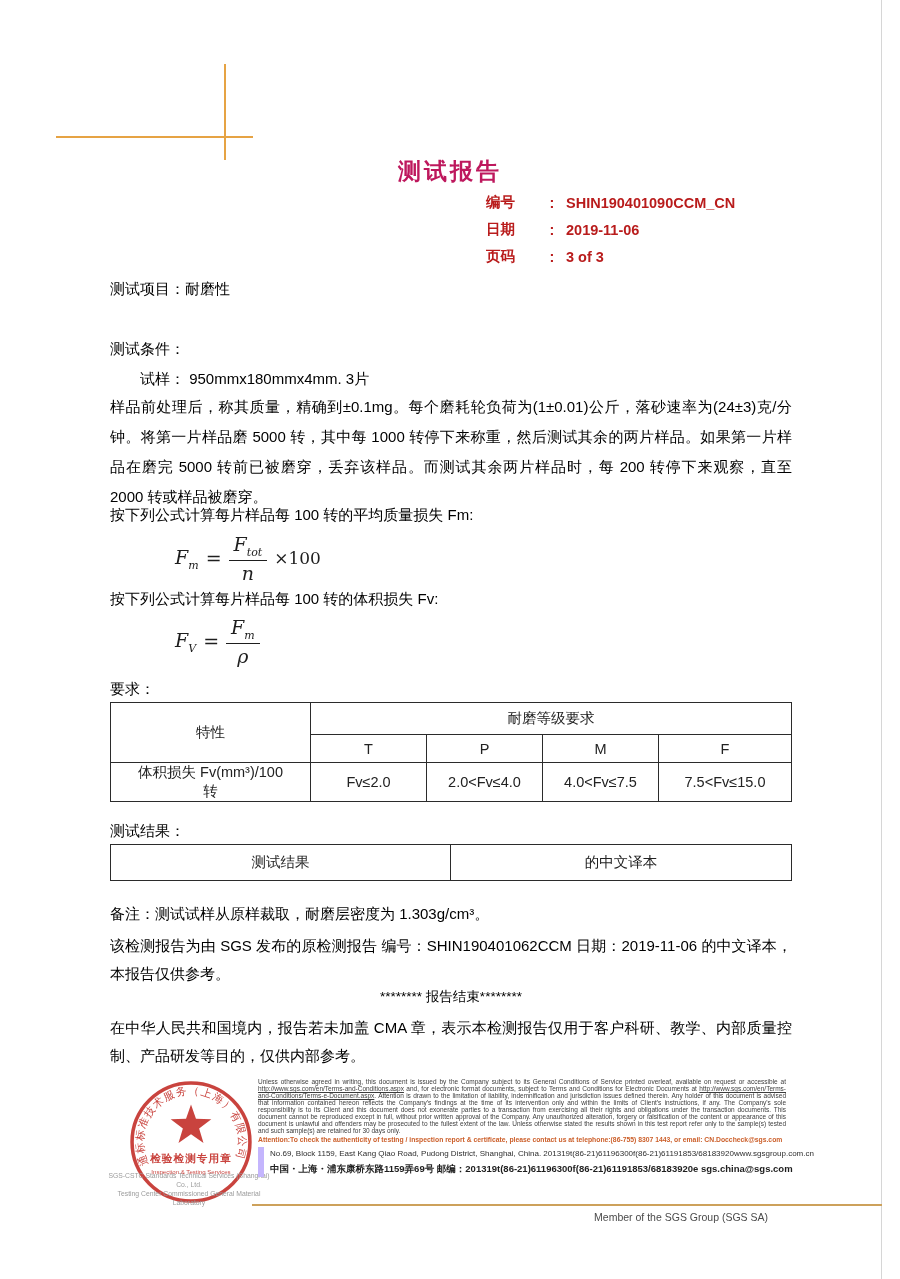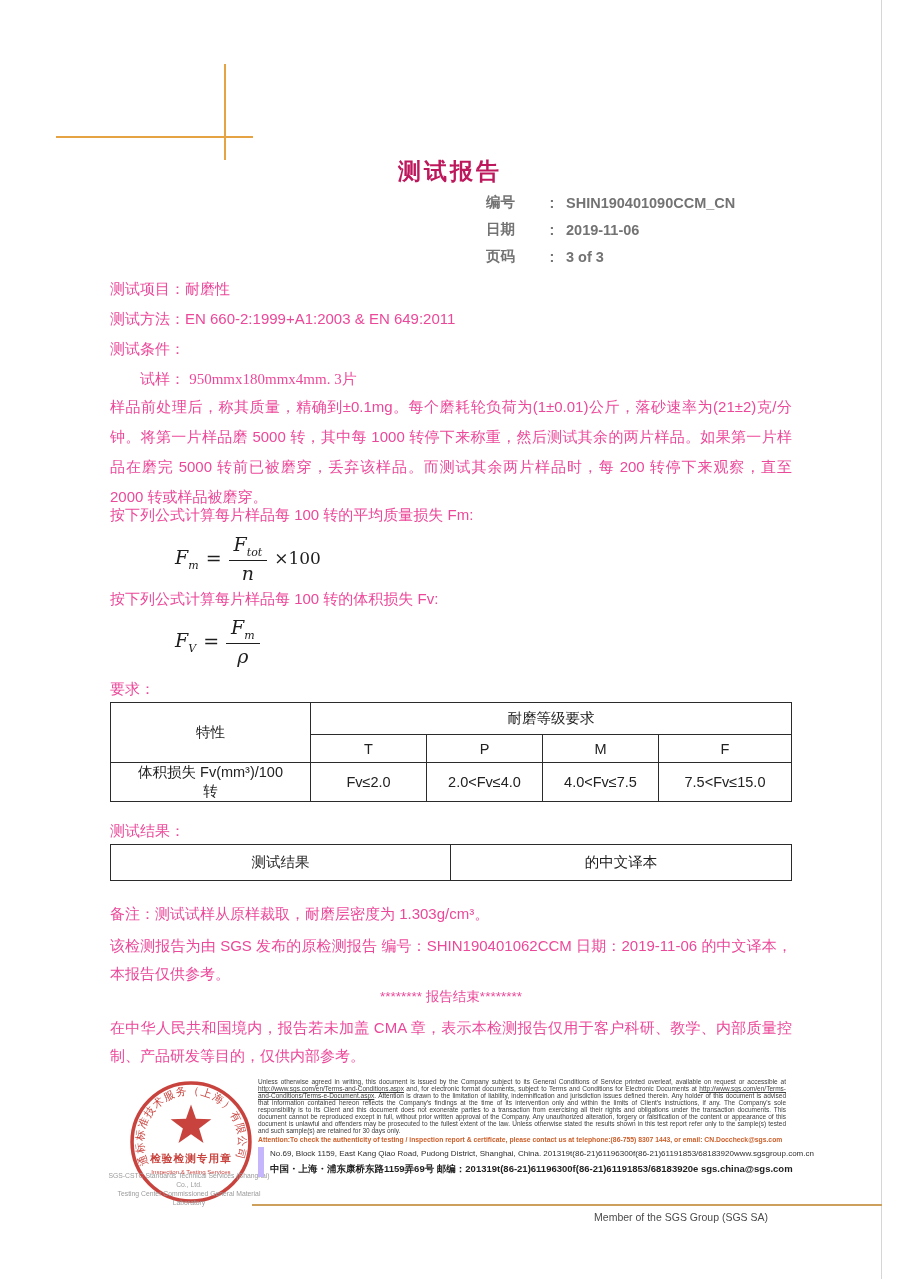--- a/index.html
+++ b/index.html
@@ -11,27 +11,27 @@
   .edge-line { position:absolute; left:881px; top:0; width:1px; height:1279px; background:#d6d6d6; }
 
   
   .logo-hline { position:absolute; left:56px; top:136px; width:197px; height:2px; background:#e6a344; }
   .logo-vline { position:absolute; left:224px; top:64px; width:2px; height:96px; background:#e6a344; }
   .logo-text { position:absolute; left:78px; top:58px; font-size:74px; font-weight:bold; color:#7d7d7d; letter-spacing:-3px; line-height:1; }
 
   .title { position:absolute; left:0; right:0; top:156px; text-align:center; font-size:23px; font-weight:bold; color:#be185d; letter-spacing:3px; }
 
   .meta { position:absolute; left:486px; top:189px; }
-  .meta-row { display:flex; height:27px; align-items:center; font-size:14.5px; font-weight:bold; color:#737373; }
+  .meta-row { display:flex; height:27px; align-items:center; font-size:14.5px; font-weight:bold; color:#b91c1c; }
   .m-label { width:52px; }
   .m-colon { width:28px; text-align:center; }
 
-  .bodyline { position:absolute; left:110px; width:682px; font-size:15px; color:#ec4899; }
+  .bodyline { position:absolute; left:110px; width:682px; font-size:15px; color:#000000; }
   .indent { padding-left:30px; }
-  .serifval { font-family:Liberation Serif, serif; }
+  .serifval { font-family:Liberation Sans, sans-serif; }
   .para { line-height:30px; text-align:justify; }
 
   
   .formula { position:absolute; left:175px; font-family:"DejaVu Serif","Liberation Serif",serif; font-style:italic; font-size:19px; color:#1e1e1e; display:flex; align-items:center; }
   .formula sub { font-size:11px; }
   .frac { display:inline-block; text-align:center; vertical-align:middle; margin:0 7px; }
   .frac .num { display:block; border-bottom:1.5px solid #1e1e1e; padding:0 5px 1px; }
   .frac .den { display:block; padding-top:1px; }
   .f-eq { margin-left:7px; }
   .f-tail { font-style:normal; font-size:17px; }
@@ -83,27 +83,26 @@
       <span class="m-value">2019-11-06</span>
     </div>
     <div class="meta-row">
       <span class="m-label">页码</span>
       <span class="m-colon">:</span>
       <span class="m-value">3 of 3</span>
     </div>
   </div>
 
   <div class="bodyline" style="top:280px;">测试项目：耐磨性</div>
-  <div class="bodyline" style="top:310px;">测试方法：EN 660-2:1999+A1:2003 &amp; EN 649:2011</div>
   <div class="bodyline" style="top:340px;">测试条件：</div>
   <div class="bodyline indent" style="top:370px;">
     <span>试样：</span>
     <span class="serifval">950mmx180mmx4mm. 3片</span>
   </div>
-  <div class="bodyline para" style="top:392px;">样品前处理后，称其质量，精确到±0.1mg。每个磨耗轮负荷为(1±0.01)公斤，落砂速率为(21±2)克/分钟。将第一片样品磨 5000 转，其中每 1000 转停下来称重，然后测试其余的两片样品。如果第一片样品在磨完 5000 转前已被磨穿，丢弃该样品。而测试其余两片样品时，每 200 转停下来观察，直至 2000 转或样品被磨穿。</div>
+  <div class="bodyline para" style="top:392px;">样品前处理后，称其质量，精确到±0.1mg。每个磨耗轮负荷为(1±0.01)公斤，落砂速率为(24±3)克/分钟。将第一片样品磨 5000 转，其中每 1000 转停下来称重，然后测试其余的两片样品。如果第一片样品在磨完 5000 转前已被磨穿，丢弃该样品。而测试其余两片样品时，每 200 转停下来观察，直至 2000 转或样品被磨穿。</div>
   <div class="bodyline" style="top:506px;">按下列公式计算每片样品每 100 转的平均质量损失 Fm:</div>
 
   <div class="formula" style="top:533px;">
     <span><span>F</span><sub>m</sub></span>
     <span class="f-eq">=</span>
     <span class="frac">
       <span class="num"><span>F</span><sub>tot</sub></span>
       <span class="den">n</span>
     </span>
     <span class="f-tail">×100</span>

